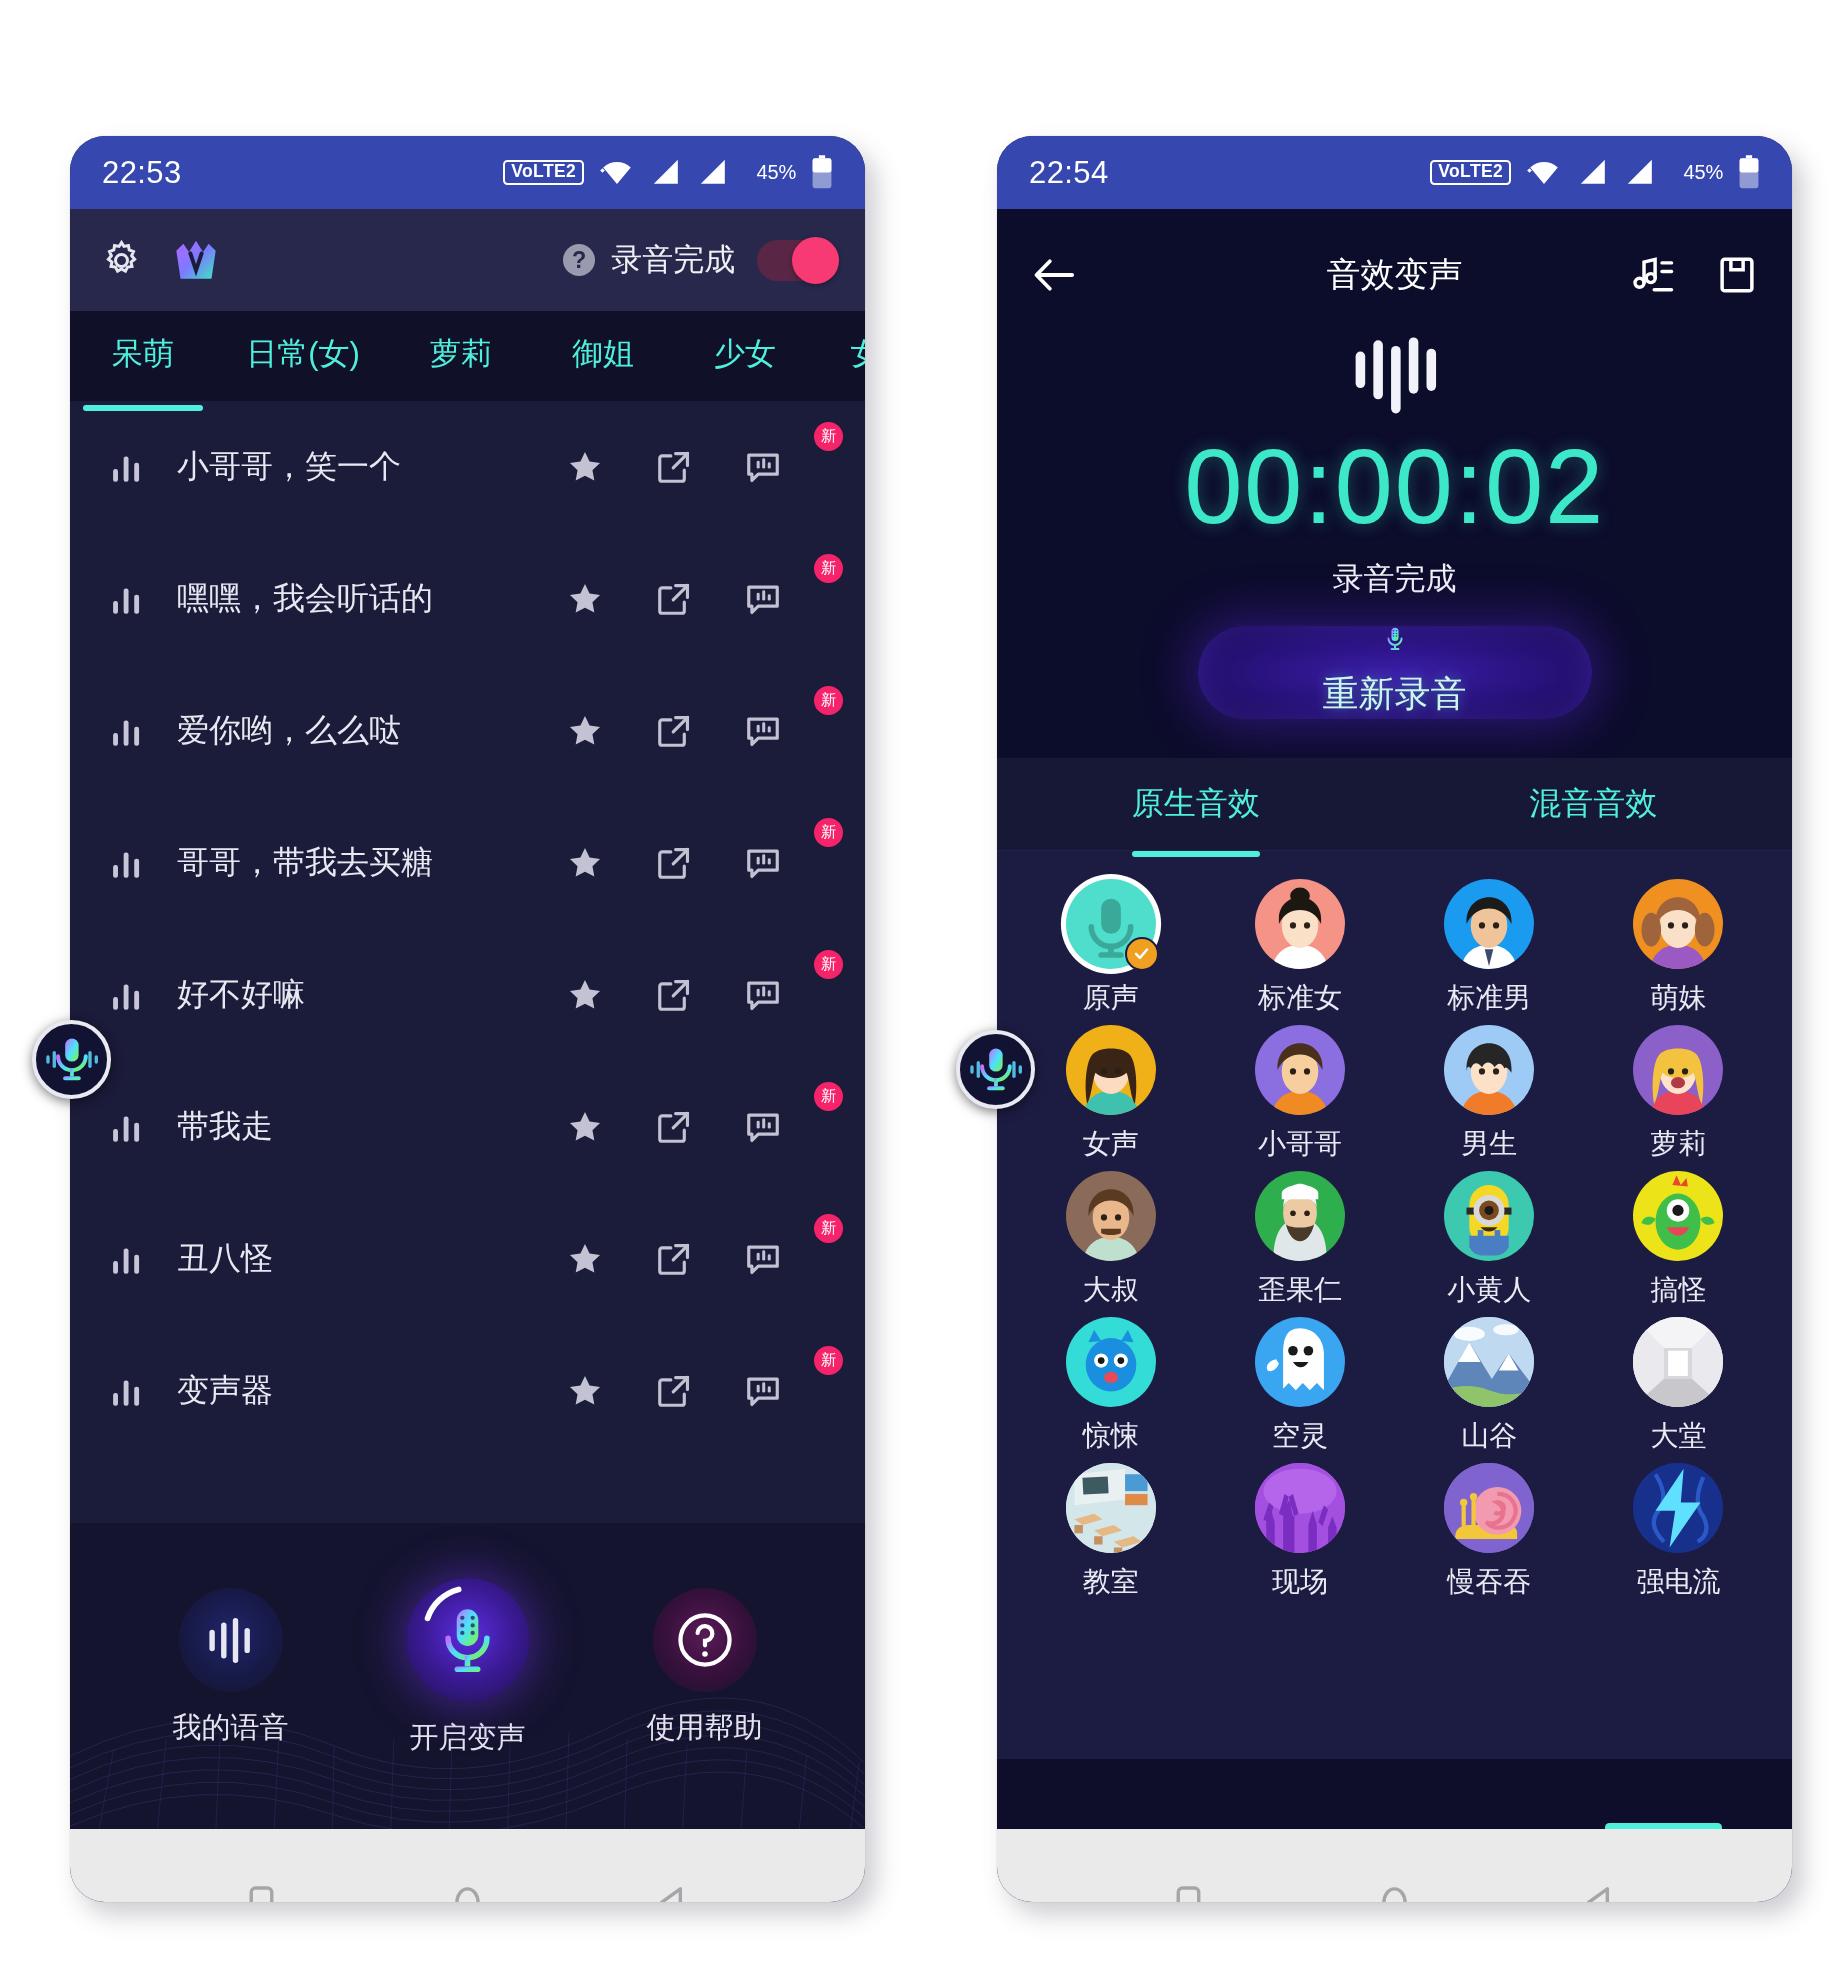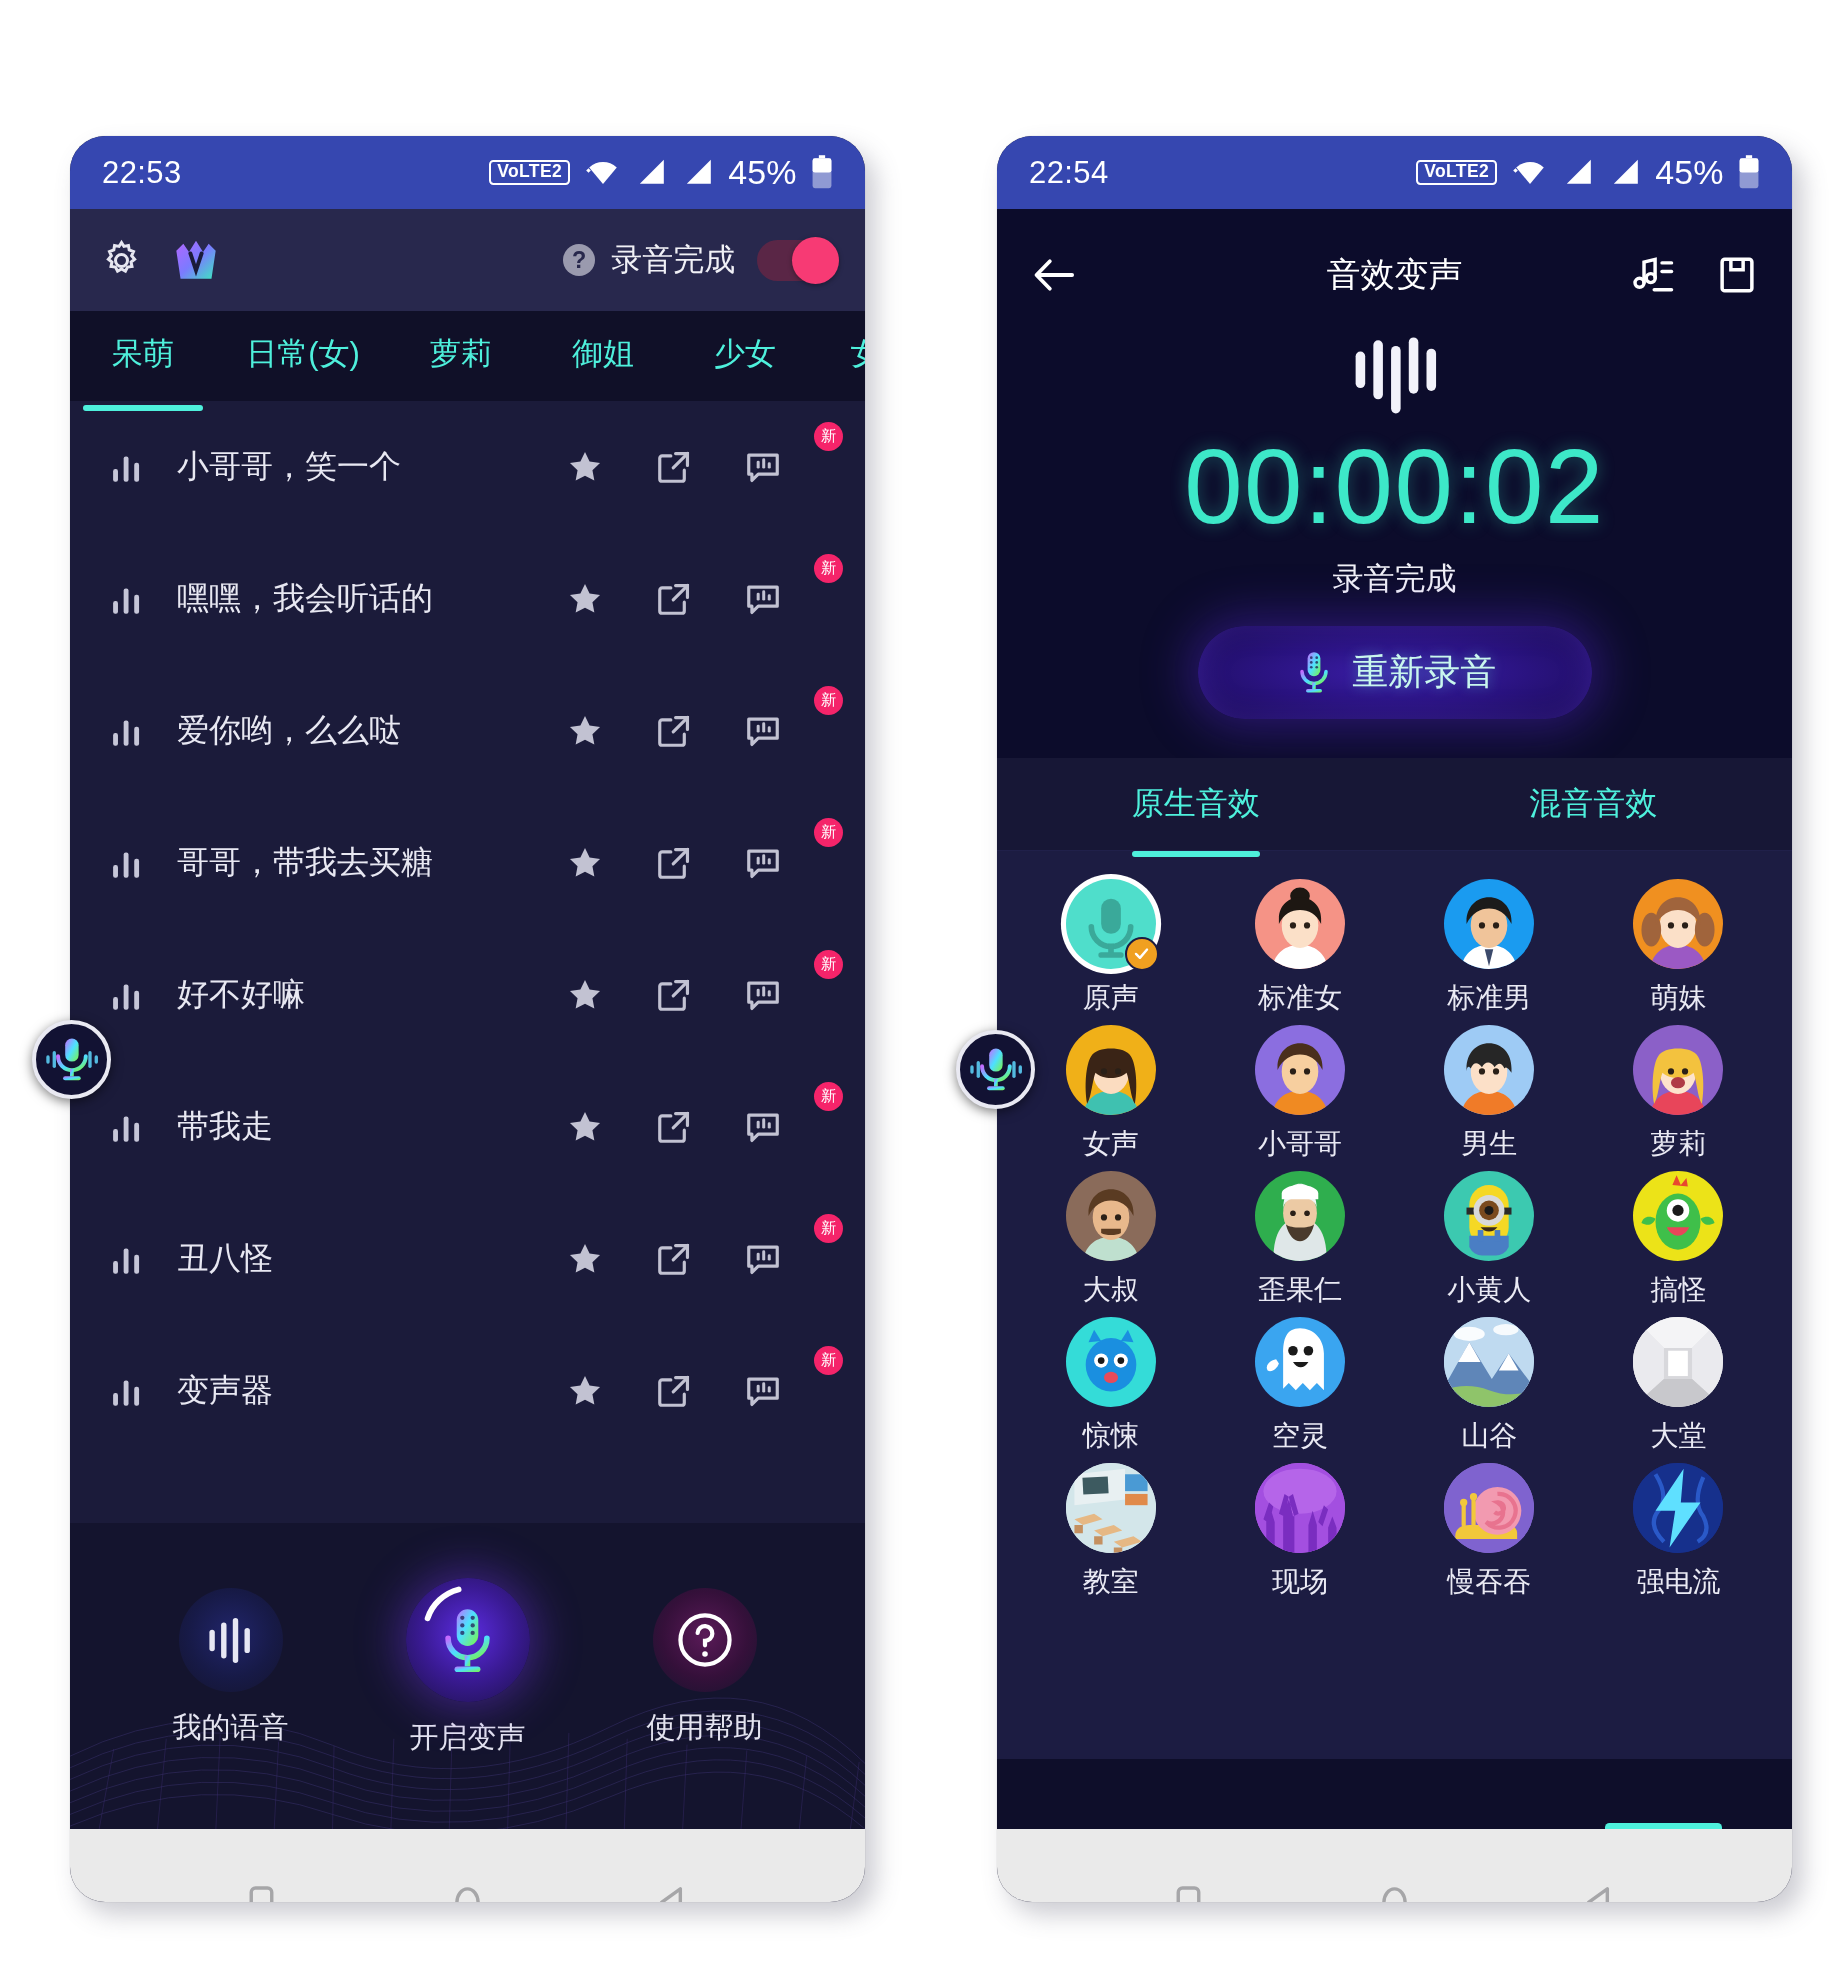--- a/index.html
+++ b/index.html
@@ -33,21 +33,21 @@
   }
   #phone-right .statusbar { background: #3647b0; }
   .status-time { font-size: 31px; letter-spacing: 0.4px; }
   .status-right { margin-left: auto; display: flex; align-items: center; gap: 14.6px; }
   .volte {
     border: 2.2px solid #fff; border-radius: 4.4px;
     padding: 1.5px 5.8px 2.2px; font-size: 17.5px; font-weight: bold;
     letter-spacing: 0.4px; line-height: 1;
   }
   .ic { display:block; }
-  .batt-pct { font-size: 34px; }
+  .batt-pct { font-size: 20px; margin-left: 14px; }
 
   
   .screen { position: relative; height: 1620px; overflow: hidden; }
 
   
   .app-left { height: 100%; background: #1b1b3a; position: relative; }
   .toolbar {
     height: 102px; background: #28284d;
     display: flex; align-items: center; padding: 0 29px;
   }
@@ -150,21 +150,21 @@
     text-align: center; color: #3de8c8; font-size: 105px; letter-spacing: 1.5px;
     margin-top: 13px; text-shadow: 0 0 17.5px rgba(61,232,200,.35);
     font-family: "Liberation Sans", sans-serif;
   }
   .rec-status { text-align:center; color: #f2f2f8; font-size: 31px; margin-top: 11.7px; }
   .rerec-wrap { display:flex; justify-content:center; margin: 26px 0 39px; }
   .rerec {
     width: 394px; height: 93px; border-radius: 47px;
     background: radial-gradient(ellipse at 50% 50%, #3b1da8 0%, #2a1380 48%, #190c52 100%);
     box-shadow: 0 0 47px 10.2px rgba(90,40,220,.38), inset 0 0 29px rgba(120,70,255,.25);
-    display:flex; align-items:center; justify-content:center; gap: 17.5px;
+    display:flex; align-items:center; justify-content:center; gap: 17.5px; flex-direction: column;
   }
   .rerec-label { color: #c9f7ee; font-size: 36px; text-shadow: 0 0 13px rgba(100,240,215,.45); }
 
   .rtabs {
     height: 93px; background: #171736; display: flex;
     align-items: center; border-bottom: 1.5px solid #20204a; position: relative;
   }
   .rtab { flex: 1 1 0; text-align: center; color: #4ef0dc; font-size: 32px; position: relative; }
   .rtab .u {
     position: absolute; left: 50%; transform: translateX(-50%); bottom: -31px;

